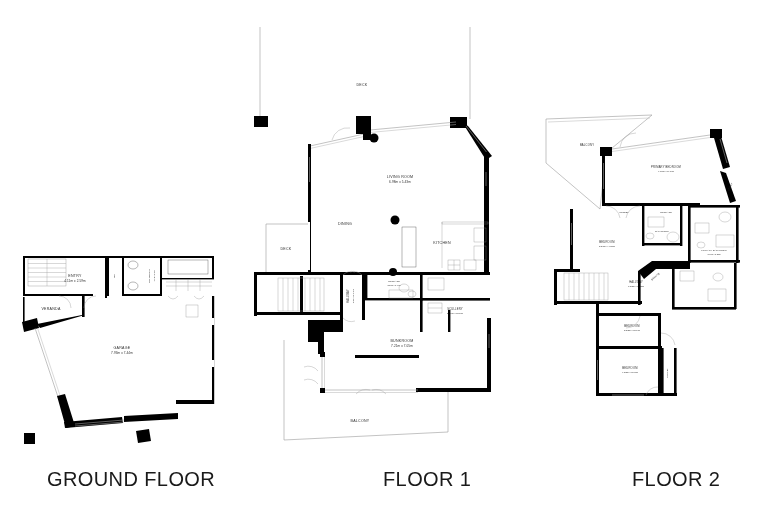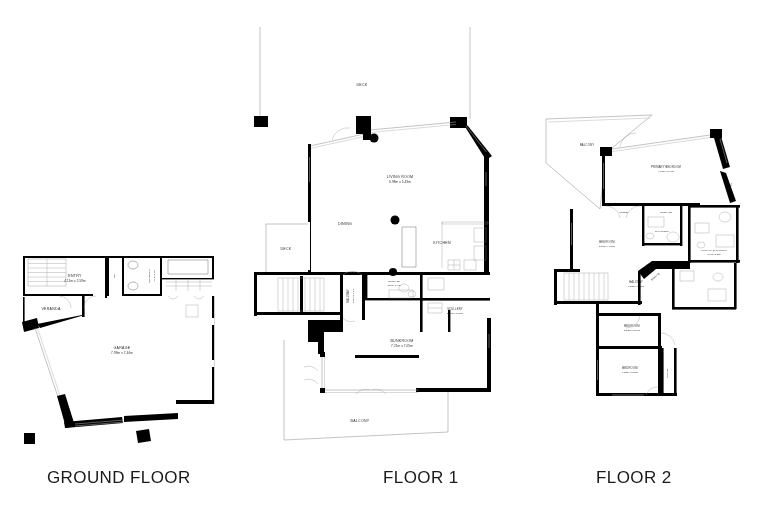--- a/index.html
+++ b/index.html
@@ -17,21 +17,21 @@
   }
   .plan {
     position: absolute;
   }
   .plan svg {
     display: block;
   }
   .floor-title {
     position: absolute;
     font-family: "Liberation Sans", sans-serif;
-    font-size: 17px;
+    font-size: 20px;
     letter-spacing: 0.4px;
     color: #1a1a1a;
     white-space: nowrap;
   }
   
   text {
     font-family: "Liberation Sans", sans-serif;
     fill: #2b2b2b;
   }
   .rmname {
@@ -494,15 +494,15 @@
           <rect x="140" y="166" width="14" height="10" fill="none"></rect>
           <ellipse cx="178" cy="172" rx="5" ry="4"></ellipse>
           <rect x="168" y="184" width="18" height="12" fill="none"></rect>
         </g>
       </g>
     </svg>
   </div>
 
   <div class="floor-title" style="left:47px; top:468px;">GROUND FLOOR</div>
   <div class="floor-title" style="left:339px; top:468px;margin-left:44px;">FLOOR 1</div>
-  <div class="floor-title" style="left:596px; top:468px;text-align:right;">FLOOR 2</div>
+  <div class="floor-title" style="left:632px; top:468px;text-align:right;">FLOOR 2</div>
 
 </div>
 
 </body></html>

